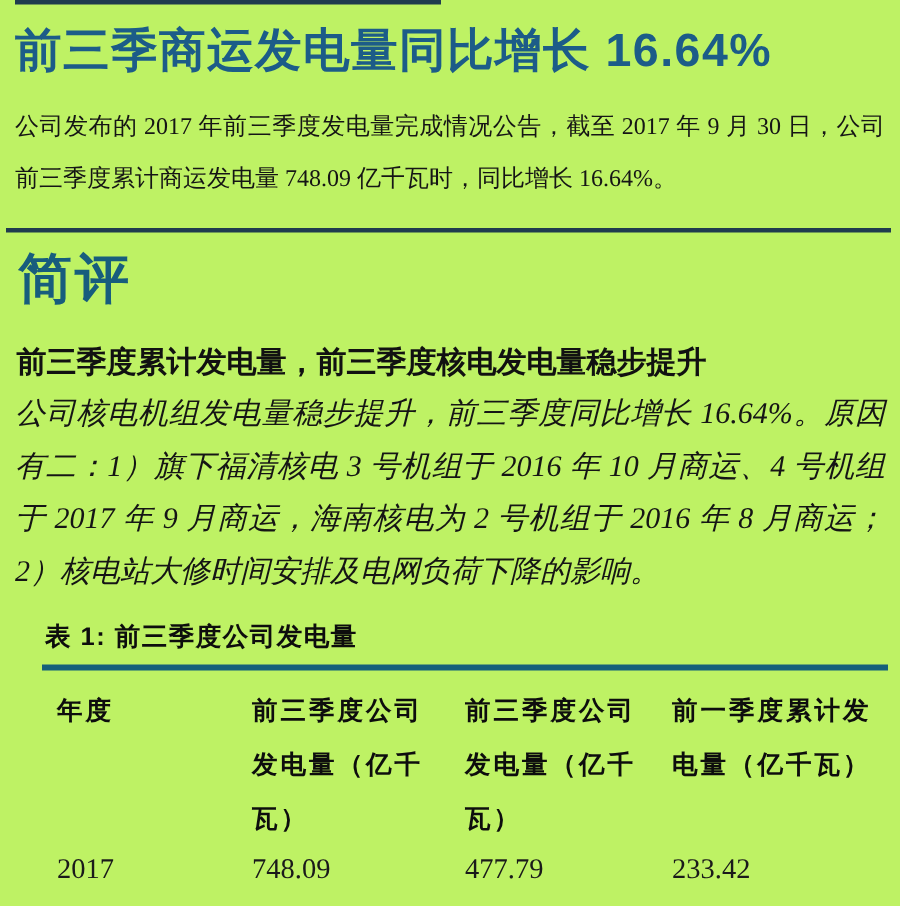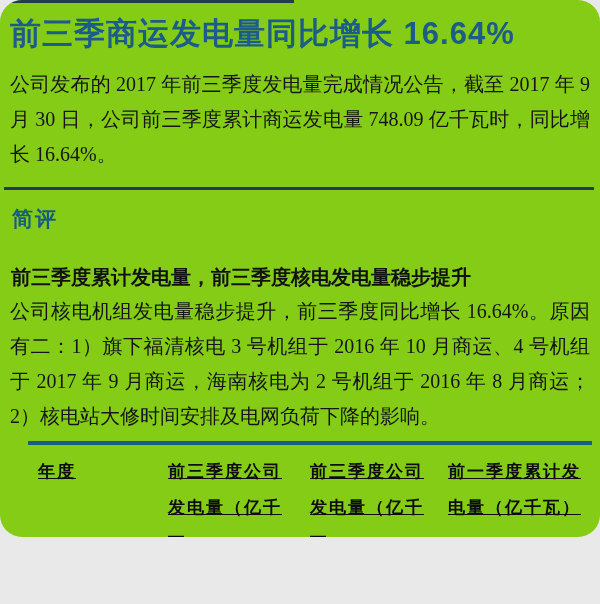--- a/index.html
+++ b/index.html
@@ -3,78 +3,78 @@
 <meta charset="utf-8">
 <style>
   html, body {
     margin: 0;
     padding: 0;
     background: #e9e9e9;
   }
   .page {
     position: relative;
     width: 600px;
-    height: 537px;
+    height: 604px;
     margin: 0 auto;
-    background: #84cc16;
+    background: #bef264;
     overflow: hidden;
     font-family: "Liberation Serif", "DejaVu Serif", serif;
     color: #1c1c1c;
-    border-radius: 22px;
   }
   .top-partial-rule {
     margin: 0 0 0 10px;
     width: 284px;
     height: 3px;
     background: #21394a;
   }
   .headline {
     margin: 11px 10px 0 10px;
     font-family: "Liberation Sans", "DejaVu Sans", sans-serif;
     font-weight: 700;
     font-size: 31px;
     line-height: 40px;
     letter-spacing: 1px;
     color: #1c5c88;
   }
   .intro {
     margin: 13px 10px 0 10px;
-    font-size: 20px;
+    font-size: 16px;
     line-height: 35px;
     text-align: justify;
     color: #151515;
   }
   .full-rule {
     margin: 15px 6px 0 4px;
     height: 3px;
     background: #203c4e;
   }
   .section-heading {
     margin: 13px 10px 0 12px;
-    font-family: Liberation Mono, monospace;
+    font-family: Liberation Sans, sans-serif;
     font-weight: 700;
-    font-size: 21px;
+    font-size: 36px;
     line-height: 36px;
     letter-spacing: 2px;
     color: #175d7d;
   }
   .sub-heading {
     margin: 23px 10px 0 11px;
     font-family: "Liberation Sans", "DejaVu Sans", sans-serif;
     font-weight: 700;
     font-size: 20px;
     line-height: 30px;
     color: #111;
   }
   .comment-body {
     margin: 2px 10px 0 10px;
     font-size: 20px;
     line-height: 35px;
     text-align: justify;
     color: #151515;
+    font-style: italic;
   }
   .table-caption {
     margin: 15px 10px 0 30px;
     font-family: "Liberation Sans", "DejaVu Sans", sans-serif;
     font-weight: 700;
     font-size: 17px;
     line-height: 22px;
     letter-spacing: 1px;
     color: #0d0d0d;
   }
@@ -92,21 +92,20 @@
     align-items: start;
   }
   .th {
     font-family: "Liberation Sans", "DejaVu Sans", sans-serif;
     font-weight: 700;
     font-size: 17px;
     line-height: 36px;
     letter-spacing: 2px;
     color: #0d0d0d;
     padding-left: 10px;
-    text-decoration: underline;
   }
   .td {
     font-size: 19px;
     line-height: 31px;
     color: #1a1a1a;
     padding-left: 10px;
   }
   .data-row { margin-top: 0; }
 </style>
 </head>
@@ -121,20 +120,21 @@
   <p class="intro">公司发布的 2017 年前三季度发电量完成情况公告，截至 2017 年 9 月 30 日，公司前三季度累计商运发电量 748.09 亿千瓦时，同比增长 16.64%。</p>
 
   <div class="full-rule" style="background: rgb(32, 60, 78);"></div>
 
   <h2 class="section-heading" style="color: rgb(23, 93, 125);">简评</h2>
 
   <h3 class="sub-heading">前三季度累计发电量，前三季度核电发电量稳步提升</h3>
 
   <p class="comment-body">公司核电机组发电量稳步提升，前三季度同比增长 16.64%。原因有二：1）旗下福清核电 3 号机组于 2016 年 10 月商运、4 号机组于 2017 年 9 月商运，海南核电为 2 号机组于 2016 年 8 月商运；2）核电站大修时间安排及电网负荷下降的影响。</p>
 
+  <div class="table-caption">表 1: 前三季度公司发电量</div>
 
   <div class="table-rule" style="background: rgb(21, 96, 122);"></div>
 
   <div class="data-table">
 
     <div class="tr header-row">
       <div class="th">年度</div>
       <div class="th">前三季度公司发电量（亿千瓦）</div>
       <div class="th">前三季度公司发电量（亿千瓦）</div>
       <div class="th">前一季度累计发电量（亿千瓦）</div>

